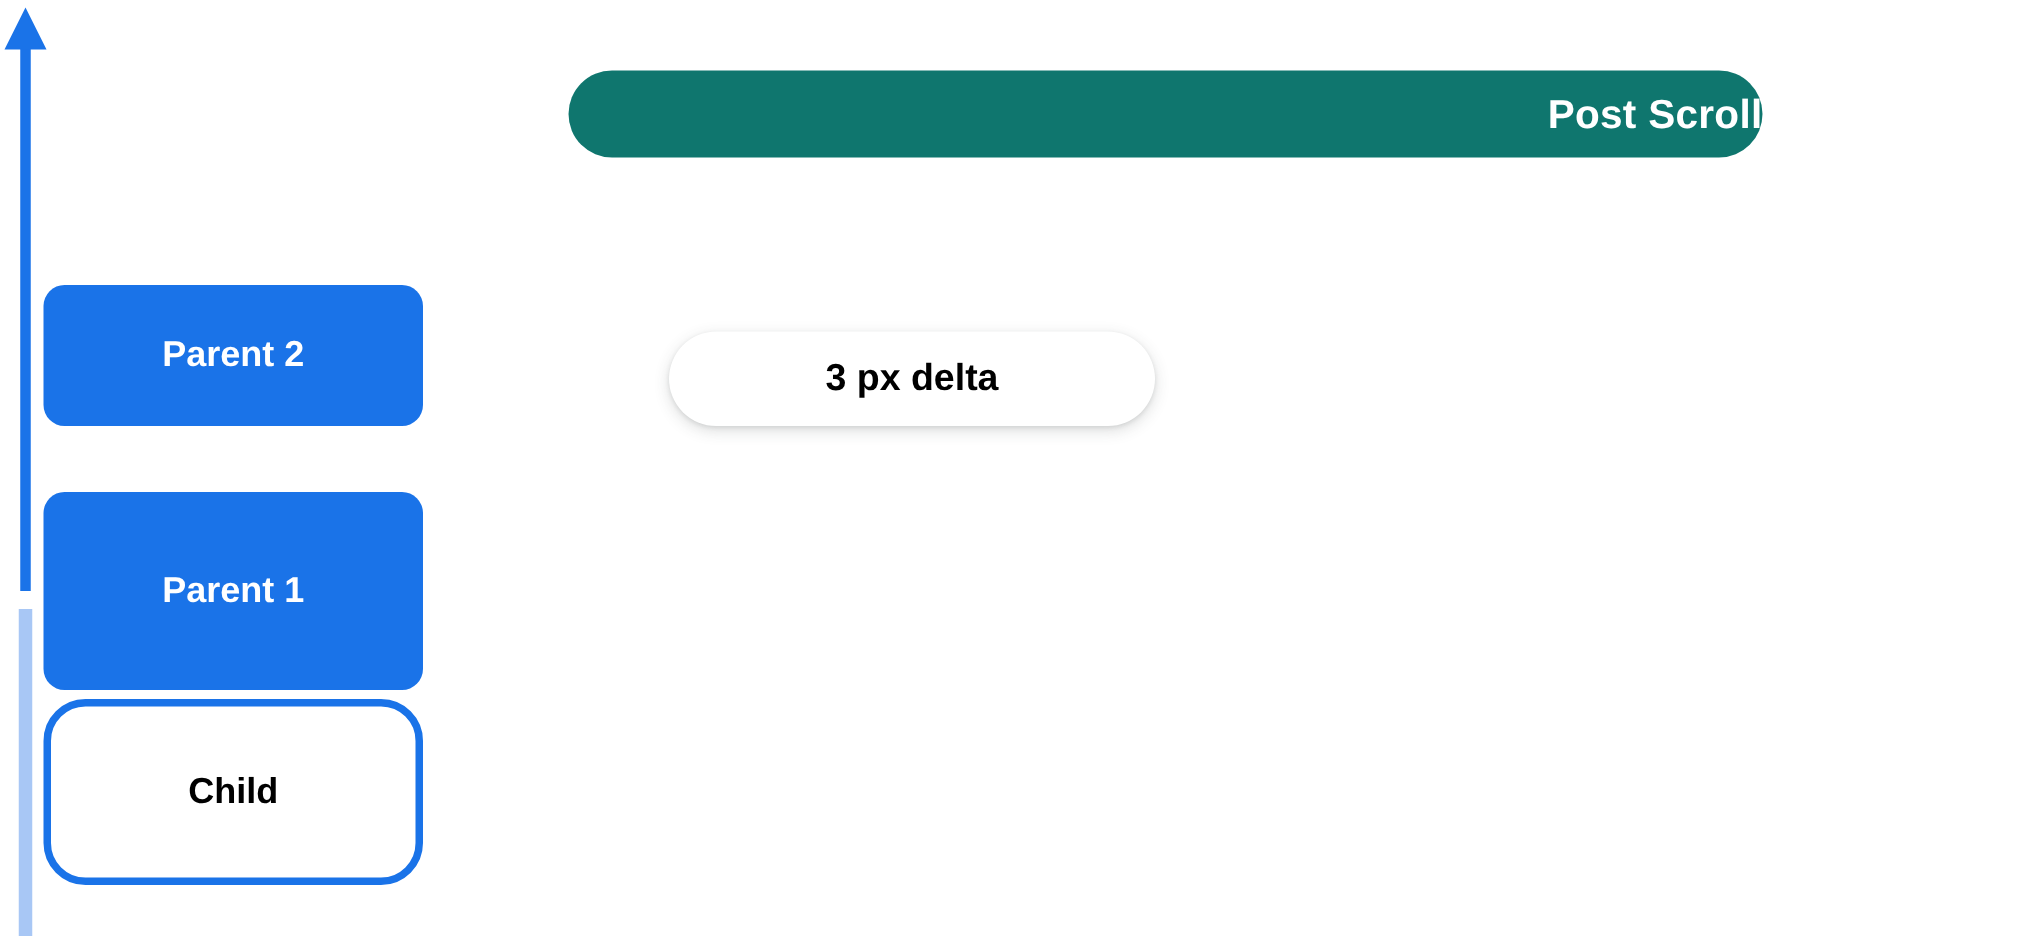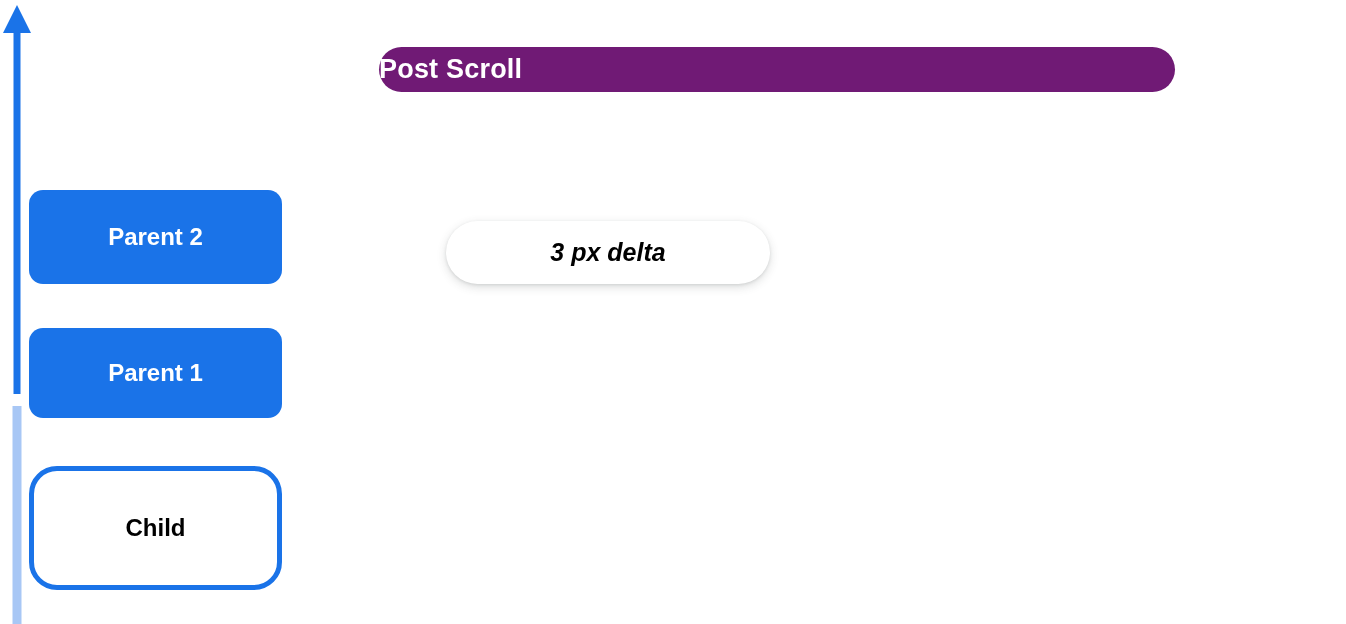--- a/index.html
+++ b/index.html
@@ -20,26 +20,26 @@
     background: #ffffff;
     overflow: hidden;
   }
 
   
   .header-pill {
     position: absolute;
     left: 379px;
     top: 47px;
     width: 796px;
-    height: 45px;
-    background: #701a75;
+    height: 58px;
+    background: #0f766e;
     border-radius: 32px;
     display: flex;
     align-items: center;
-    justify-content: flex-start;
+    justify-content: flex-end;
     box-sizing: border-box;
   }
   .header-pill .label {
     color: #ffffff;
     font-size: 27px;
     font-weight: bold;
     letter-spacing: 0.2px;
     line-height: 1;
   }
 
@@ -68,39 +68,38 @@
   .stack-box.outlined {
     background: #ffffff;
     border: 5px solid #1a73e8;
     border-radius: 28px;
   }
   .stack-box.outlined .label {
     color: #000000;
   }
 
   #box-parent2 { top: 190px; height: 94px; }
-  #box-parent1 { top: 328px; height: 90px; }
+  #box-parent1 { top: 328px; height: 132px; }
   #box-child   { top: 466px; height: 124px; }
 
   
   .arrow-svg {
     position: absolute;
     pointer-events: none;
   }
   #arrow-up-wrap   { left: 406px; top: 190px; width: 34px; height: 400px; }
   #arrow-down-wrap { left: 785px; top: 190px; width: 34px; height: 400px; }
 
   
   .lane-pill {
     position: absolute;
     display: flex;
     align-items: center;
     justify-content: center;
     box-sizing: border-box;
-    font-style: italic;
   }
   .lane-pill .label {
     font-size: 25px;
     font-weight: bold;
     line-height: 1;
   }
 
   #pill-delta {
     left: 446px;
     top: 221px;

